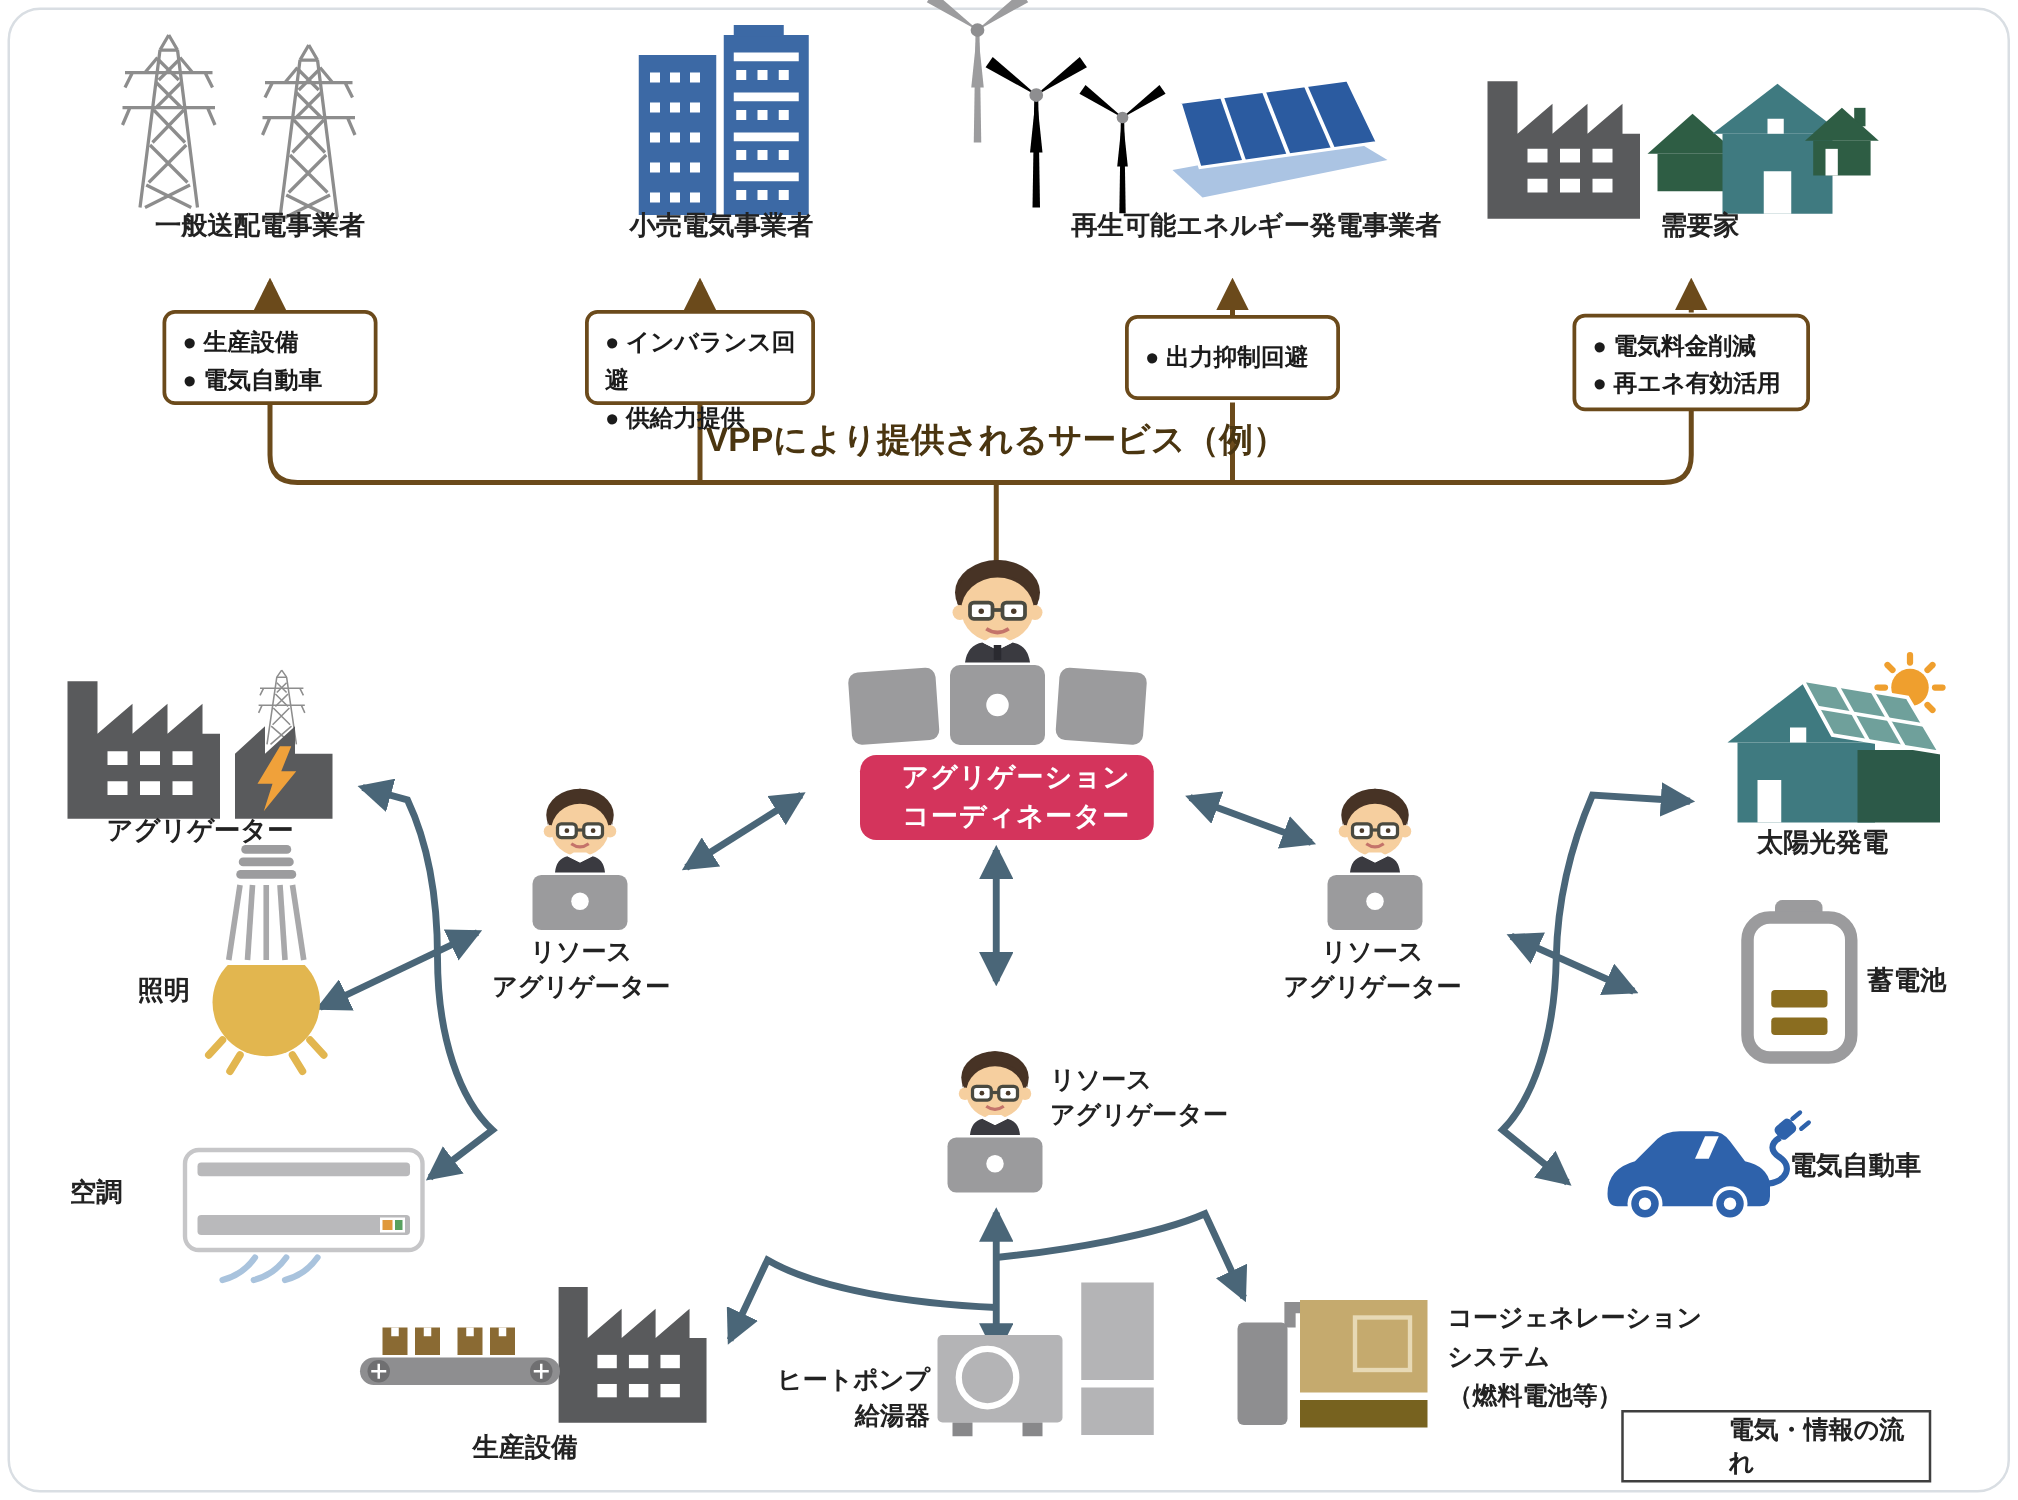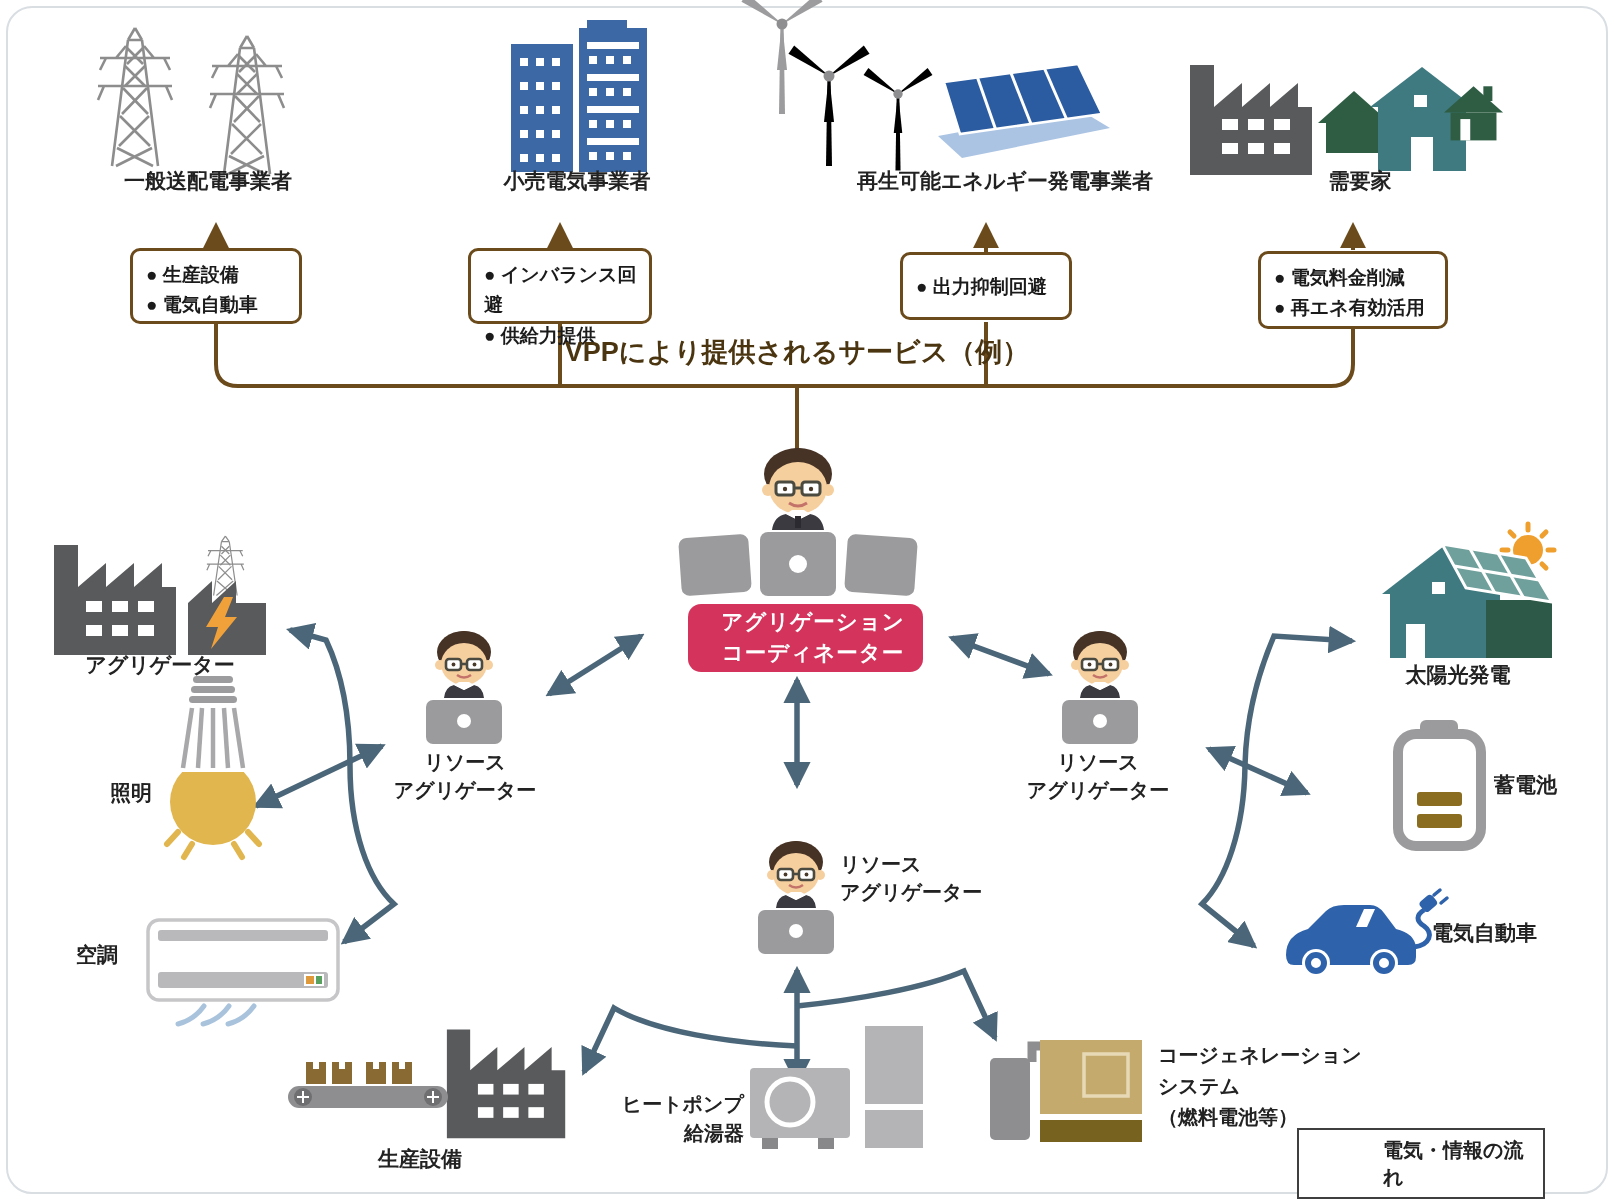--- a/index.html
+++ b/index.html
@@ -2,31 +2,31 @@
 <html><head>
 <meta charset="utf-8">
 <style>
   html,body{margin:0;padding:0;background:#fff;}
   .stage{position:relative;width:1614px;height:1200px;background:#fff;overflow:hidden;
          font-family:"Liberation Sans","DejaVu Sans",sans-serif;}
   .frame{position:absolute;inset:6px;border:2px solid #d9dee3;border-radius:26px;pointer-events:none;}
   .abs{position:absolute;}
   .lbl{position:absolute;font-weight:700;color:#222;font-size:21px;line-height:1.25;}
   .ctr{text-align:center;}
-  .rgt{text-align:center;}
+  .rgt{text-align:left;}
   .svc{position:absolute;background:#fff;border:3.5px solid #6b4a1b;border-radius:10px;
        font-size:19px;font-weight:700;color:#1b1b1b;line-height:1.6;padding:9px 6px 6px 13px;box-sizing:border-box;}
   .svc.single{display:flex;align-items:center;}
   .coordbox{position:absolute;left:688px;top:604px;width:220px;height:68px;background:#d4345c;
             border-radius:13px;display:flex;flex-direction:column;align-items:center;justify-content:center;
             color:#fff;font-weight:700;font-size:21.5px;line-height:1.42;letter-spacing:1px;padding-left:15px;}
   .ralbl{position:absolute;font-weight:700;color:#222;font-size:20px;line-height:1.4;}
   .title{position:absolute;left:497px;top:334px;width:600px;text-align:center;
          font-weight:700;font-size:27px;color:#4a3510;}
-  .legend{position:absolute;left:1297px;top:1128px;width:248px;height:71px;background:#fff;
+  .legend{position:absolute;left:1297px;top:1128px;width:248px;height:58px;background:#fff;
           border:2.5px solid #3f3f3f;display:flex;align-items:center;box-sizing:border-box;padding-left:84px;}
   .legend .txt{font-weight:700;font-size:20px;color:#222;}
   svg{position:absolute;overflow:visible;}
 </style>
 </head>
 <body>
 
 <div class="stage">
   <div class="frame"></div>
 

